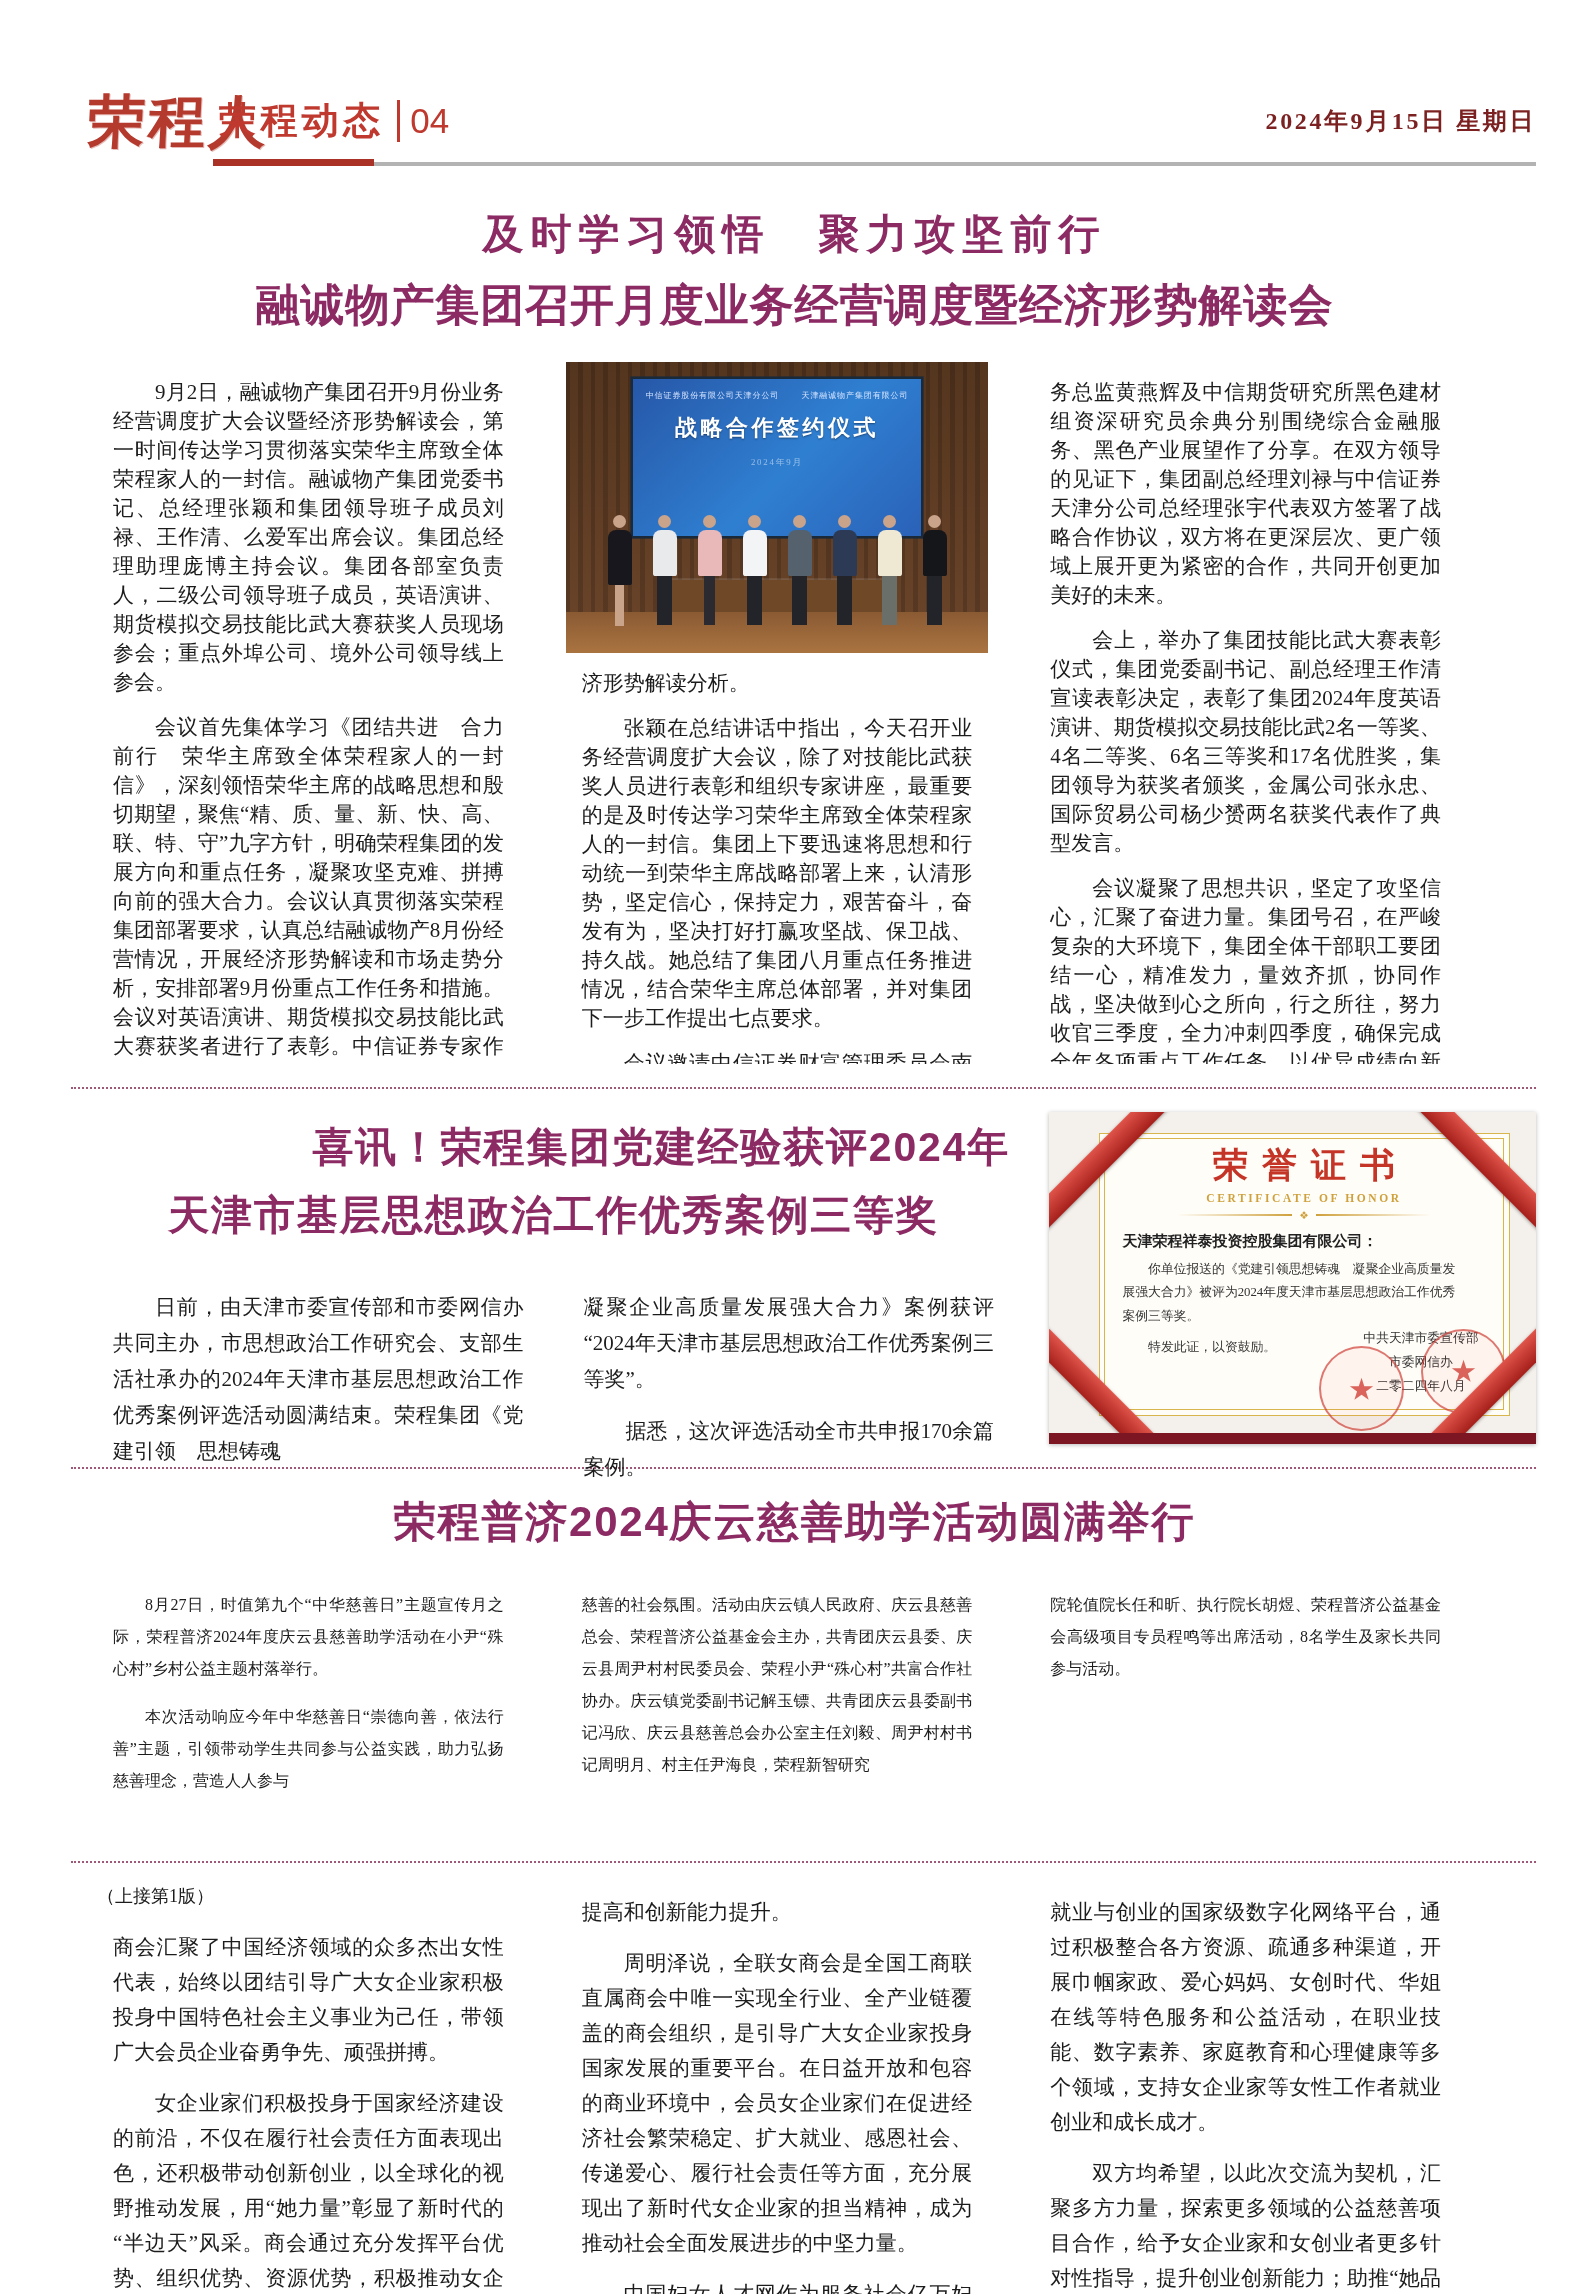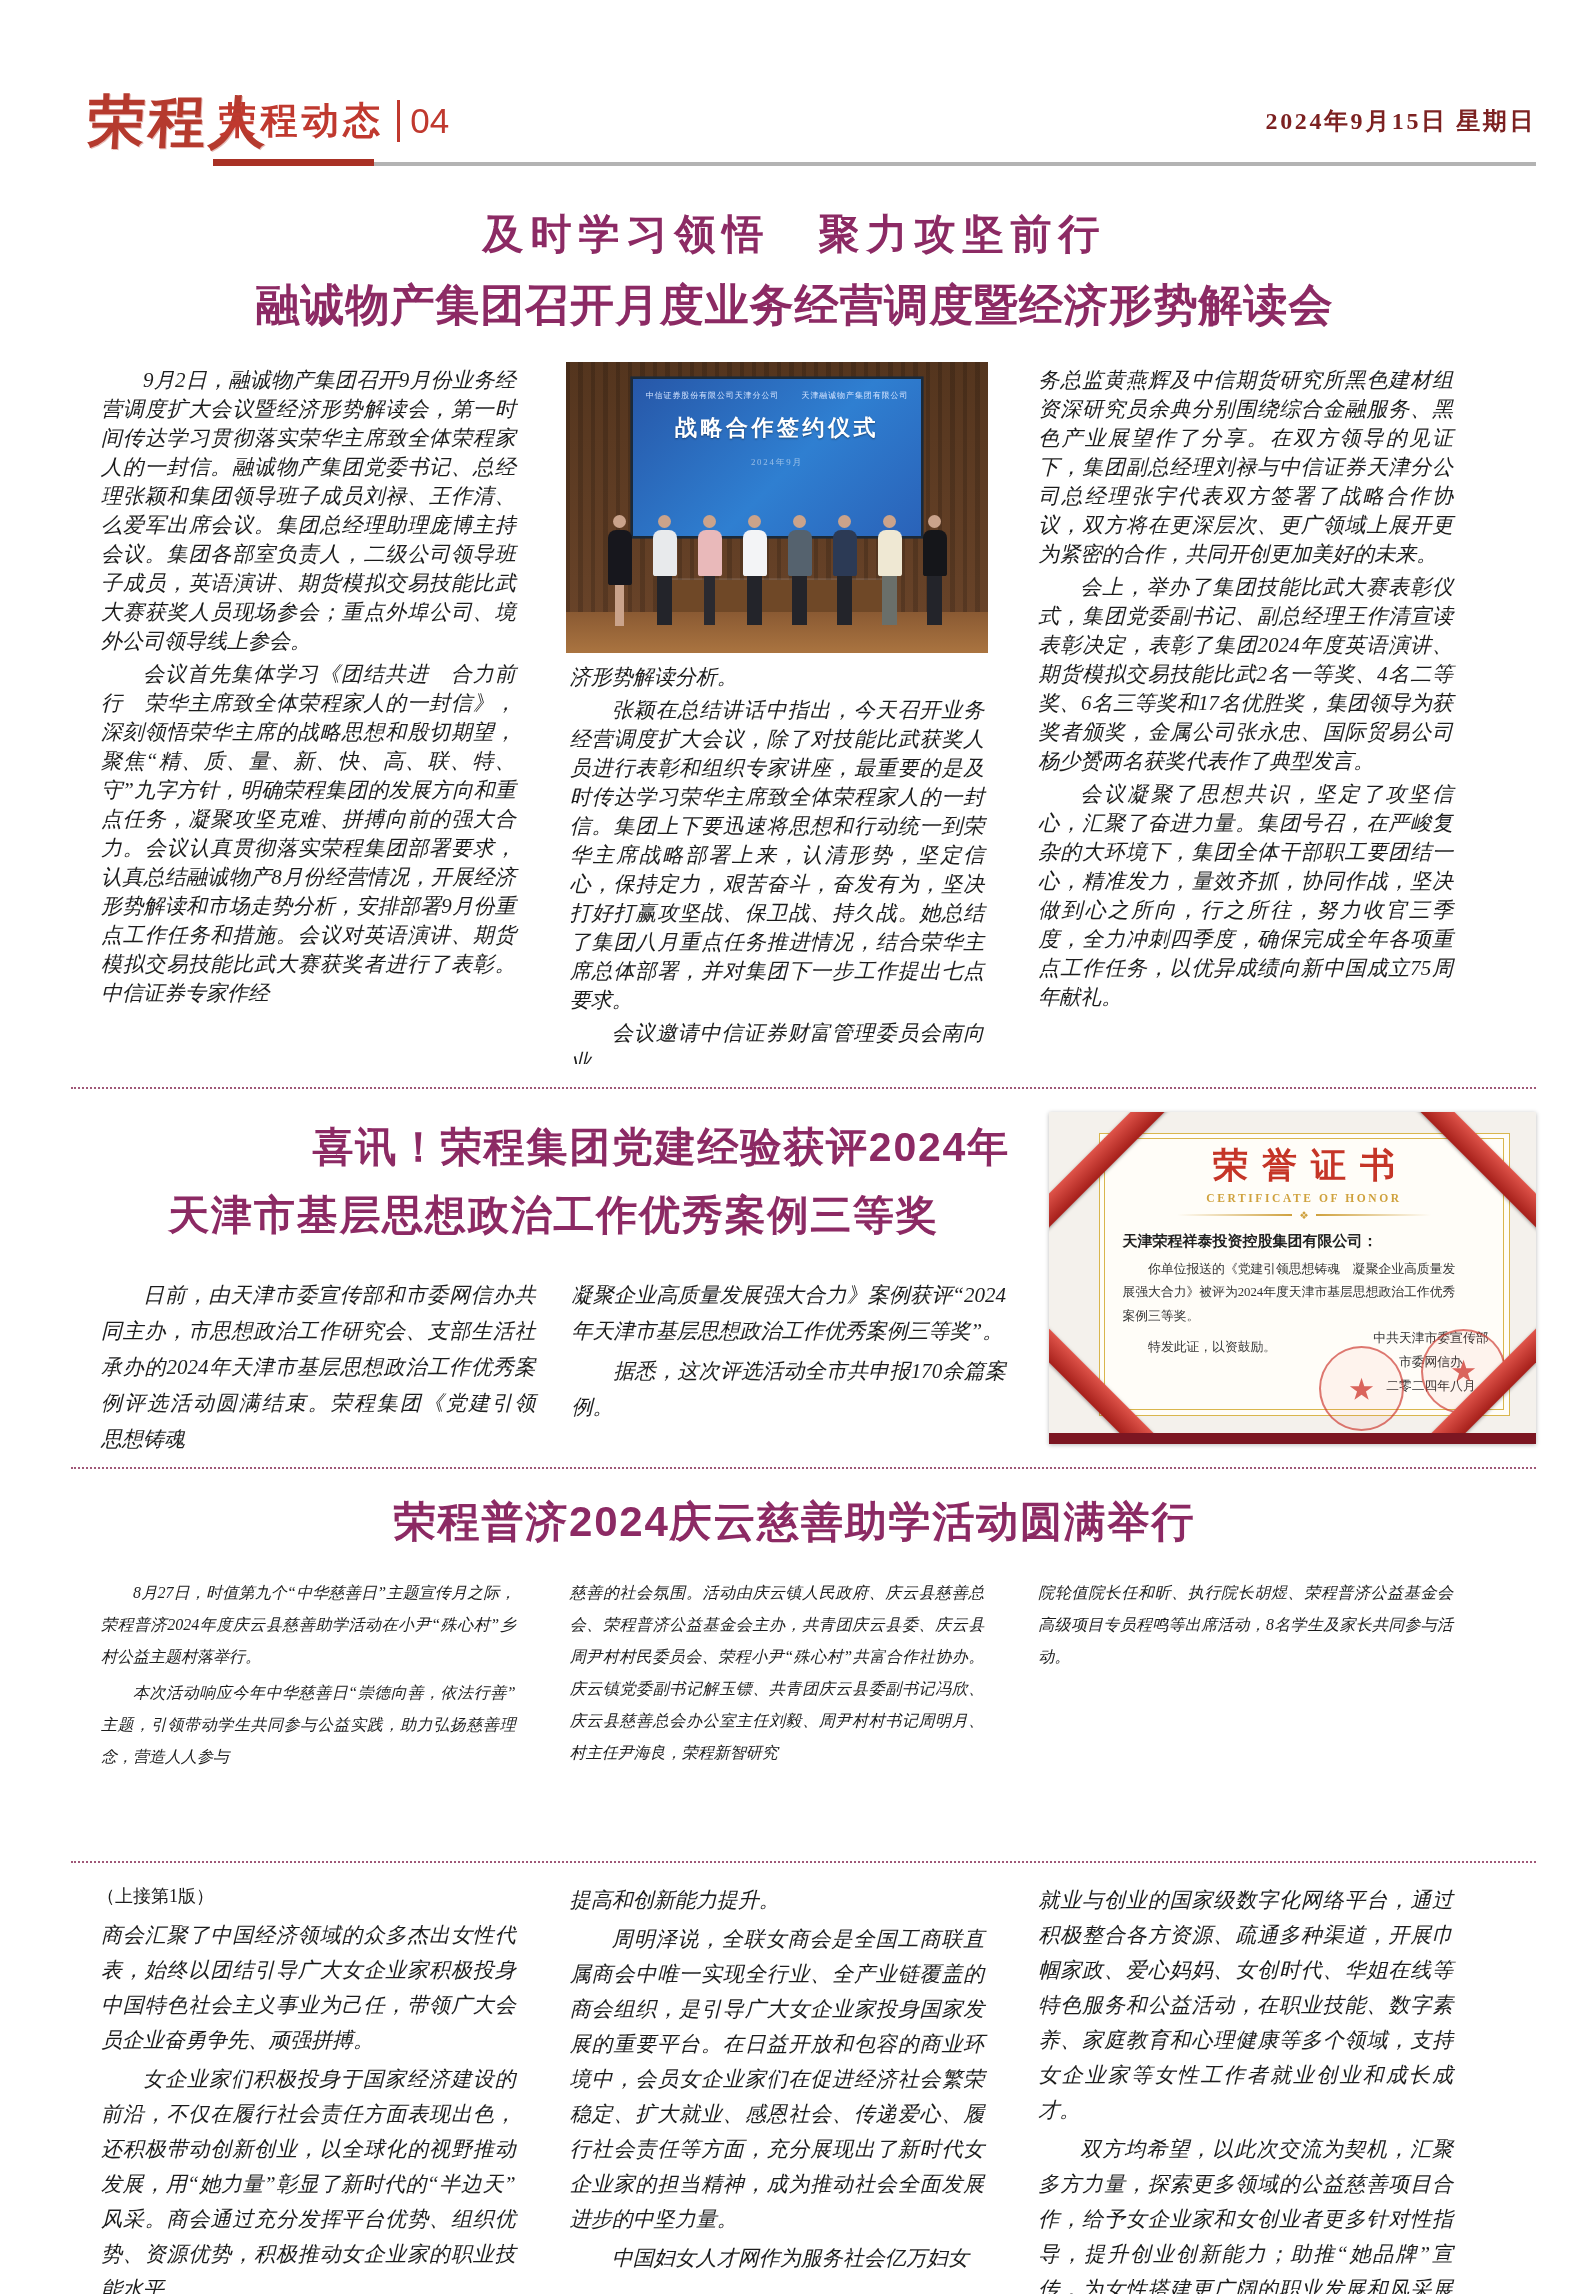--- a/index.html
+++ b/index.html
@@ -25,21 +25,21 @@
   .a1-title{margin:35px 53px 0;}
   .a1-title .l1{font-size:41px;letter-spacing:7px;}
   .a1-title .l2{font-size:44px;letter-spacing:0.9px;margin-top:14px;}
   .a2-title .l1{font-size:41px;letter-spacing:1.8px;text-align:right;}
   .a2-title .l2{font-size:41px;letter-spacing:1.8px;margin-top:12.4px;}
   .a3-title{margin:25px 53px 0;font-size:42px;letter-spacing:1.8px;}
 
   
   .columns3{display:flex;gap:46px;margin:26.5px 132px 0 97px;}
   .col{flex:1;min-width:0;}
-  .para{margin:4px;text-indent:2em;text-align:justify;font-style:italic;}
+  .para{margin:16px;text-indent:2em;text-align:justify;}
   .cont{text-indent:0;}
   .t-a1 .para{font-size:21px;line-height:29px;}
   .t-a2 .para{font-size:21px;line-height:36px;}
   .t-a3 .para{font-size:16px;line-height:32px;}
   .t-bt .para{font-size:21px;line-height:35px;}
   .a1-cols{height:702px;overflow:hidden;}
   .a3-cols{height:265px;overflow:hidden;margin-top:23px;}
   .bt-cols{height:415px;overflow:hidden;margin-top:16px;}
   .dotsep{border-top:2.6px dotted #a05878;margin:23px 53px 0 71px;height:0;}
 
@@ -82,21 +82,21 @@
   .cert-body{position:relative;height:100%;padding:8.8px 23px;box-sizing:border-box;z-index:2;}
   .cert-title{text-align:center;color:#c53527;font-size:35px;font-weight:bold;letter-spacing:14px;text-indent:14px;
               font-family:"DejaVu Serif","Liberation Serif",serif;}
   .cert-sub{text-align:center;color:#cfa13d;font-size:11.5px;font-weight:bold;letter-spacing:2.6px;margin-top:2.6px;}
   .flourish{display:flex;align-items:center;justify-content:center;gap:7px;margin-top:5.3px;color:#cfa13d;font-size:10.6px;}
   .fl{height:1.8px;width:115px;}
   .fl.left{background:linear-gradient(90deg,rgba(207,161,61,0),#cfa13d);}
   .fl.right{background:linear-gradient(270deg,rgba(207,161,61,0),#cfa13d);}
   .cert-rec{font-size:15px;font-weight:bold;color:#222;margin-top:10.6px;}
   .cert-p{font-size:12.8px;line-height:1.85;color:#333;text-indent:2em;margin-top:7px;width:95%;}
-  .cert-issuers{position:absolute;right:20px;bottom:16px;text-align:center;font-size:12.8px;line-height:1.9;color:#333;z-index:2;}
+  .cert-issuers{position:absolute;right:30px;bottom:16px;text-align:center;font-size:12.8px;line-height:1.9;color:#333;z-index:2;}
   .stamp{position:absolute;width:81px;height:81px;border:2.6px solid rgba(205,52,43,.65);border-radius:50%;
          background:rgba(230,80,70,.06);display:flex;align-items:center;justify-content:center;
          color:rgba(205,52,43,.75);font-size:26.5px;z-index:3;}
   .stamp.s1{right:132px;bottom:12.4px;}
   .stamp.s2{right:30px;bottom:30px;}
   .rb{position:absolute;width:247px;height:24px;background:linear-gradient(#e0544a,#a51f1a);
       box-shadow:0 0.9px 3.5px rgba(0,0,0,.35);z-index:4;}
   .rb.tl{top:30px;left:-67px;transform:rotate(-45deg);}
   .rb.tr{top:30px;right:-67px;transform:rotate(45deg);}
   .rb.bl{bottom:30px;left:-67px;transform:rotate(45deg);}

